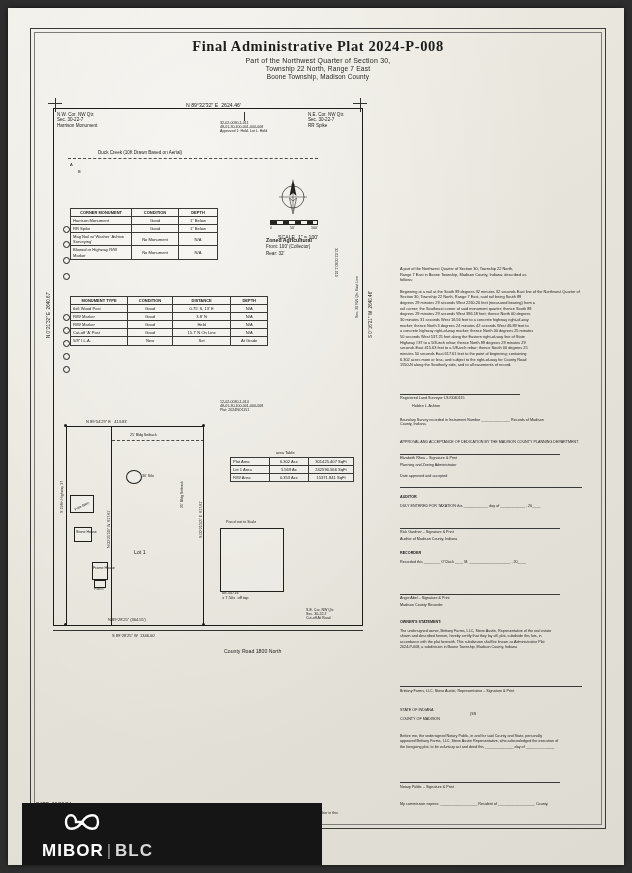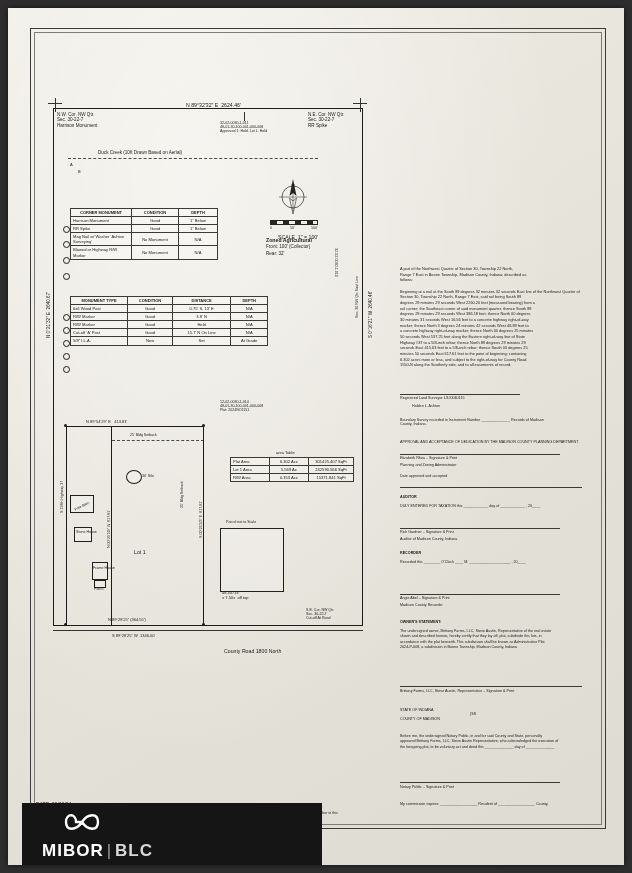--- a/index.html
+++ b/index.html
@@ -88,20 +88,26 @@
   .prepared{position:absolute;left:170px;bottom:22px;font-size:4.4px;color:#26261f;}
 </style>
 </head>
 <body>
 
 <div class="page">
   <div class="paper-tint"></div>
   <div class="border-outer"></div>
   <div class="border-inner"></div>
 
+  <div class="title-block">
+    <div class="t1">Final Administrative Plat 2024-P-008</div>
+    <div class="t2">Part of the Northwest Quarter of Section 30,</div>
+    <div class="t3">Township 22 North, Range 7 East</div>
+    <div class="t4">Boone Township, Madison County</div>
+  </div>
 
   <div>
 
     <div class="ln hl thick" style="left:45px;top:100px;width:310px;height:1.4px;"></div>
     <div class="ln vl thick" style="left:45px;top:100px;height:518px;width:1.4px;"></div>
     <div class="ln vl thick" style="left:354px;top:100px;height:518px;width:1.4px;"></div>
     <div class="ln hl thick" style="left:45px;top:617px;width:310px;height:1.4px;"></div>
     <div class="ln hl" style="left:45px;top:622px;width:310px;"></div>
 
     <div class="ln hl" style="left:40px;top:95px;width:14px;"></div>

